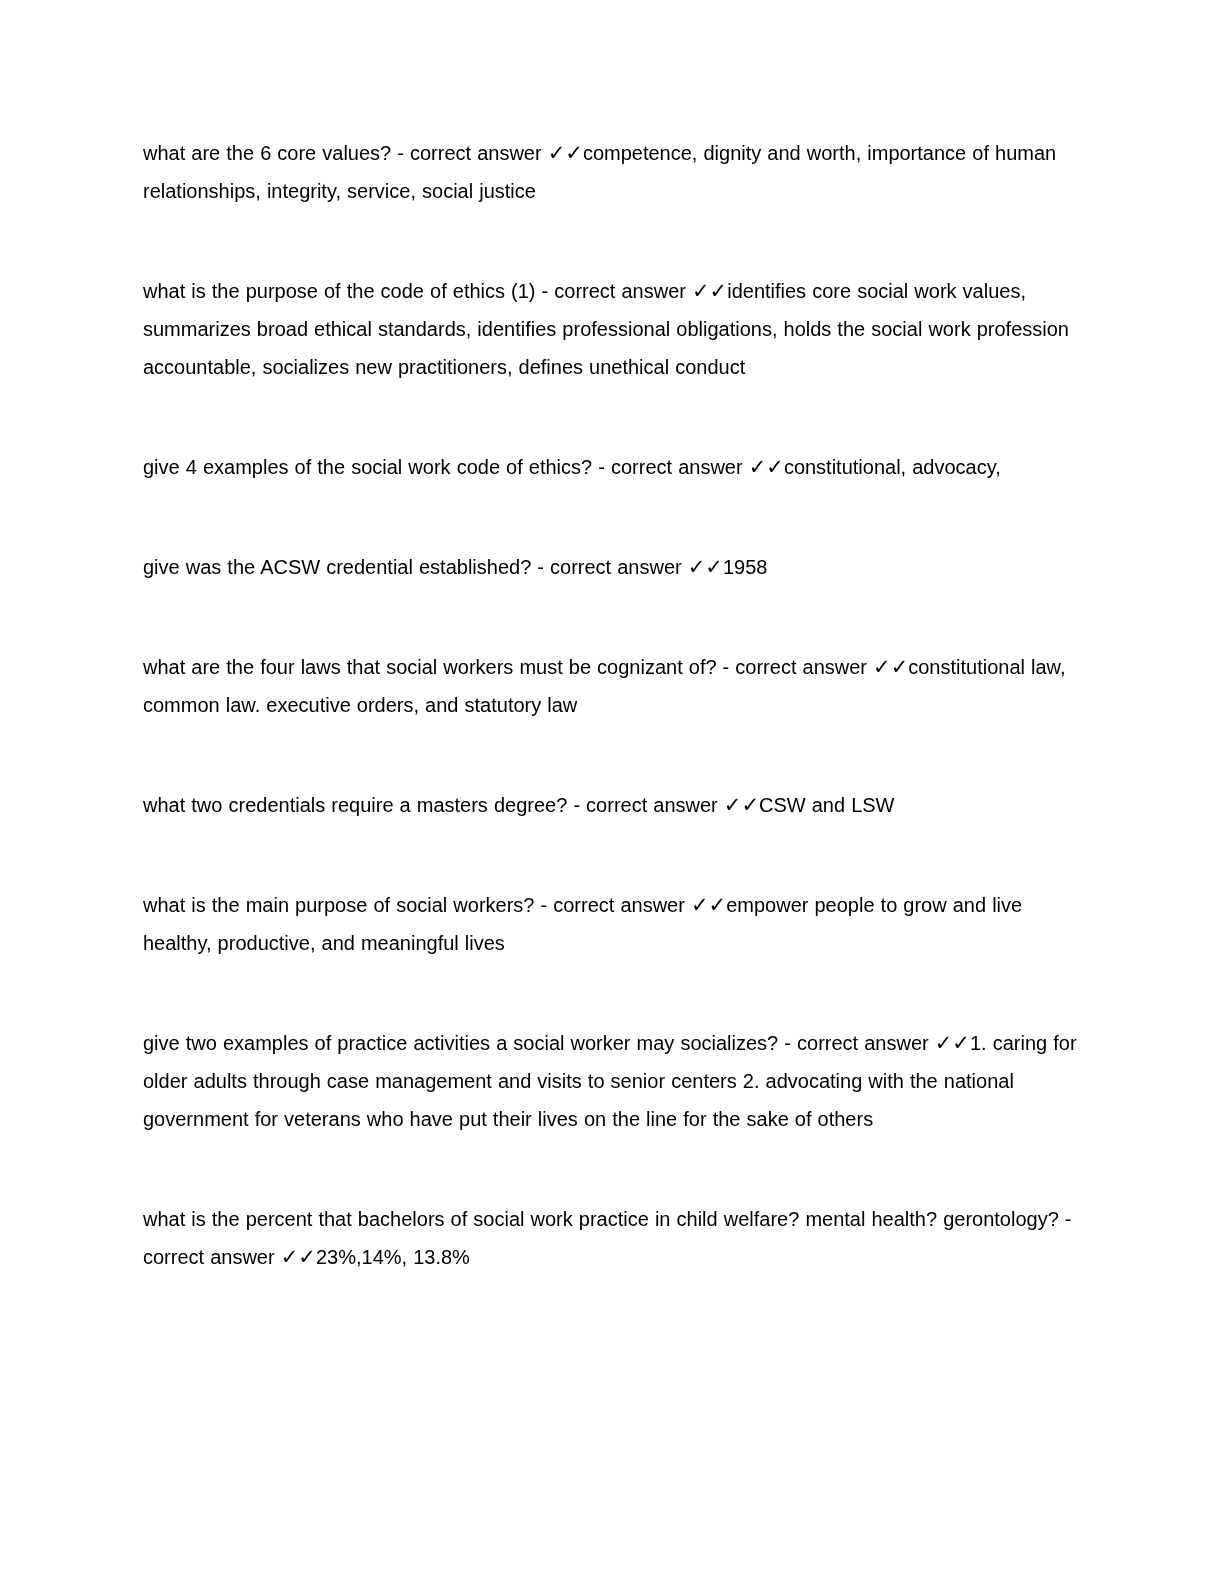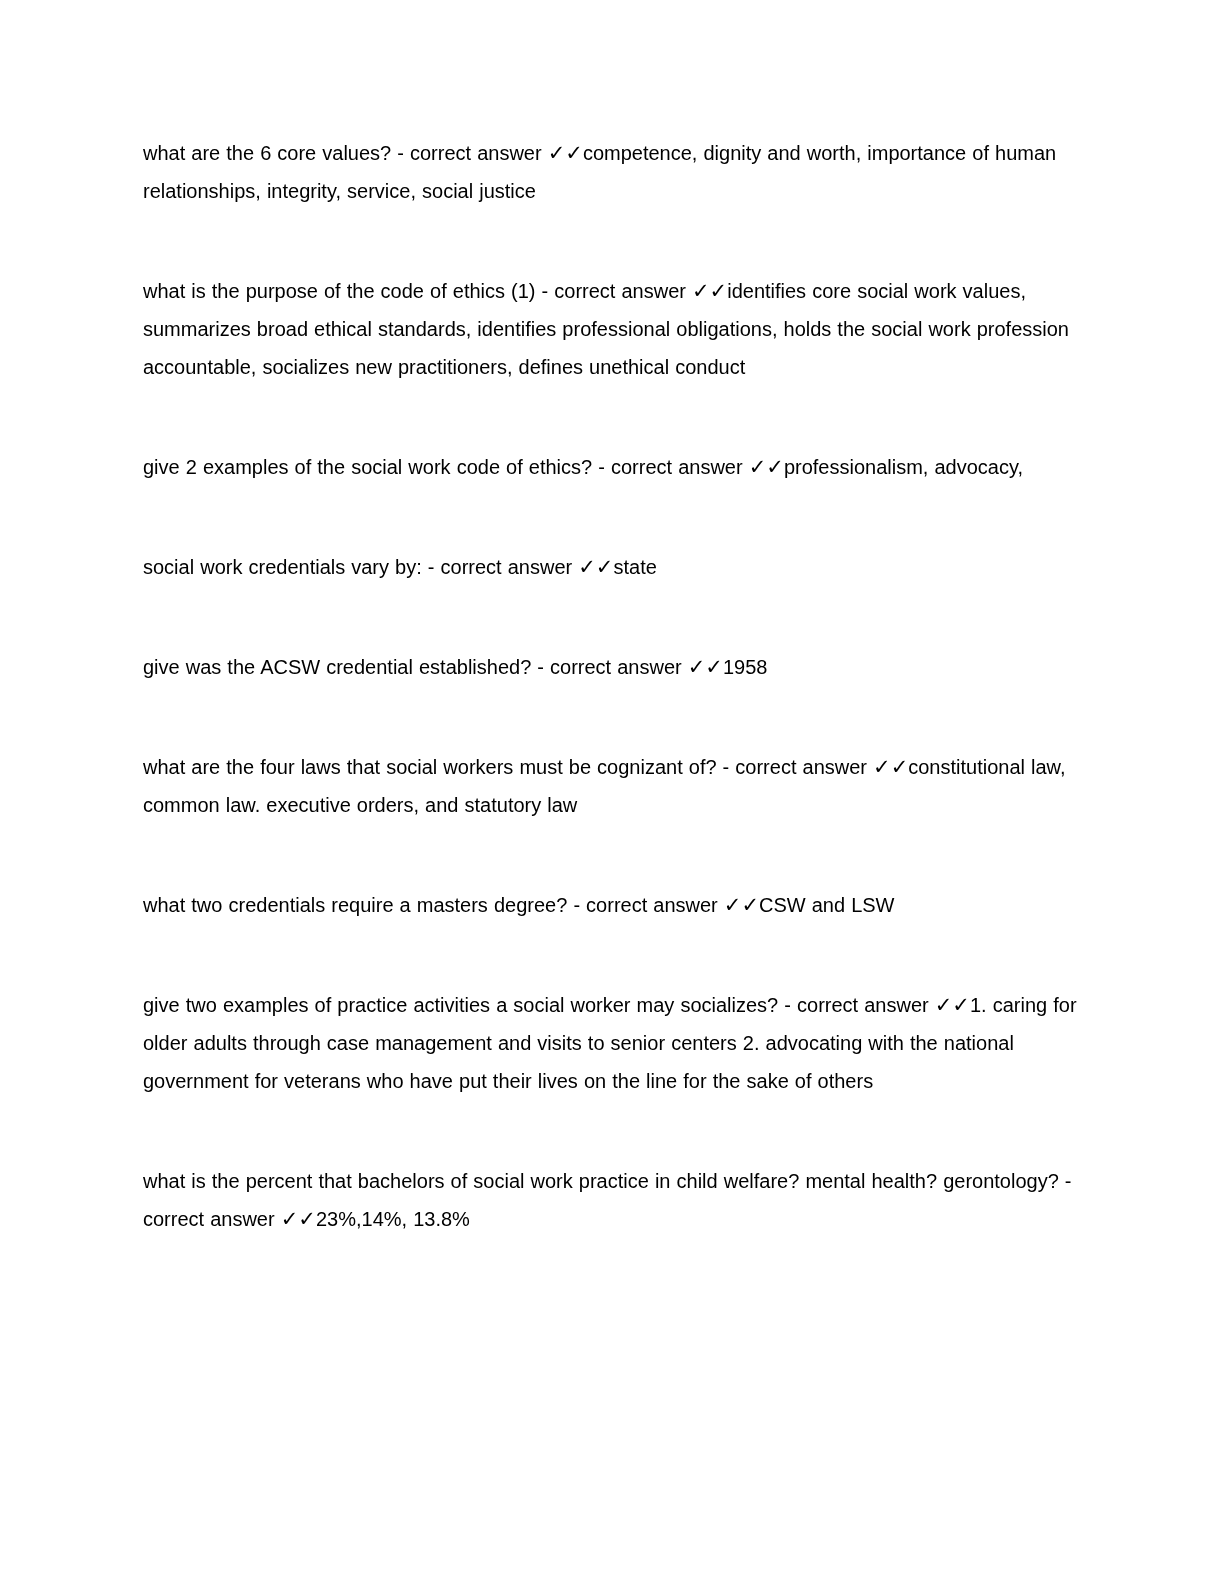--- a/index.html
+++ b/index.html
@@ -45,29 +45,29 @@
 </head>
 <body>
 
 <div class="page">
   <div class="content">
 
     <p class="qa"><span>what are the 6 core values?</span><span> - correct answer </span><span class="checkmarks">✓✓</span><span>competence, dignity and worth, importance of human relationships, integrity, service, social justice</span></p>
 
     <p class="qa"><span>what is the purpose of the code of ethics (1)</span><span> - correct answer </span><span class="checkmarks">✓✓</span><span>identifies core social work values, summarizes broad ethical standards, identifies professional obligations, holds the social work profession accountable, socializes new practitioners, defines unethical conduct</span></p>
 
-    <p class="qa"><span>give 2 examples of the social work code of ethics?</span><span> - correct answer </span><span class="checkmarks">✓✓</span><span>professionalism, advocacy,</span></p>
+    <p class="qa"><span>give 4 examples of the social work code of ethics?</span><span> - correct answer </span><span class="checkmarks">✓✓</span><span>constitutional, advocacy,</span></p>
 
-    <p class="qa"><span>social work credentials vary by:</span><span> - correct answer </span><span class="checkmarks">✓✓</span><span>state</span></p>
 
     <p class="qa"><span>give was the ACSW credential established?</span><span> - correct answer </span><span class="checkmarks">✓✓</span><span>1958</span></p>
 
     <p class="qa"><span>what are the four laws that social workers must be cognizant of?</span><span> - correct answer </span><span class="checkmarks">✓✓</span><span>constitutional law, common law. executive orders, and statutory law</span></p>
 
     <p class="qa"><span>what two credentials require a masters degree?</span><span> - correct answer </span><span class="checkmarks">✓✓</span><span>CSW and LSW</span></p>
 
+    <p class="qa"><span>what is the main purpose of social workers?</span><span> - correct answer </span><span class="checkmarks">✓✓</span><span>empower people to grow and live healthy, productive, and meaningful lives</span></p>
 
     <p class="qa"><span>give two examples of practice activities a social worker may socializes?</span><span> - correct answer </span><span class="checkmarks">✓✓</span><span>1. caring for older adults through case management and visits to senior centers 2. advocating with the national government for veterans who have put their lives on the line for the sake of others</span></p>
 
     <p class="qa"><span>what is the percent that bachelors of social work practice in child welfare? mental health? gerontology?</span><span> - correct answer </span><span class="checkmarks">✓✓</span><span>23%,14%, 13.8%</span></p>
 
   </div>
 </div>
 
 </body></html>

